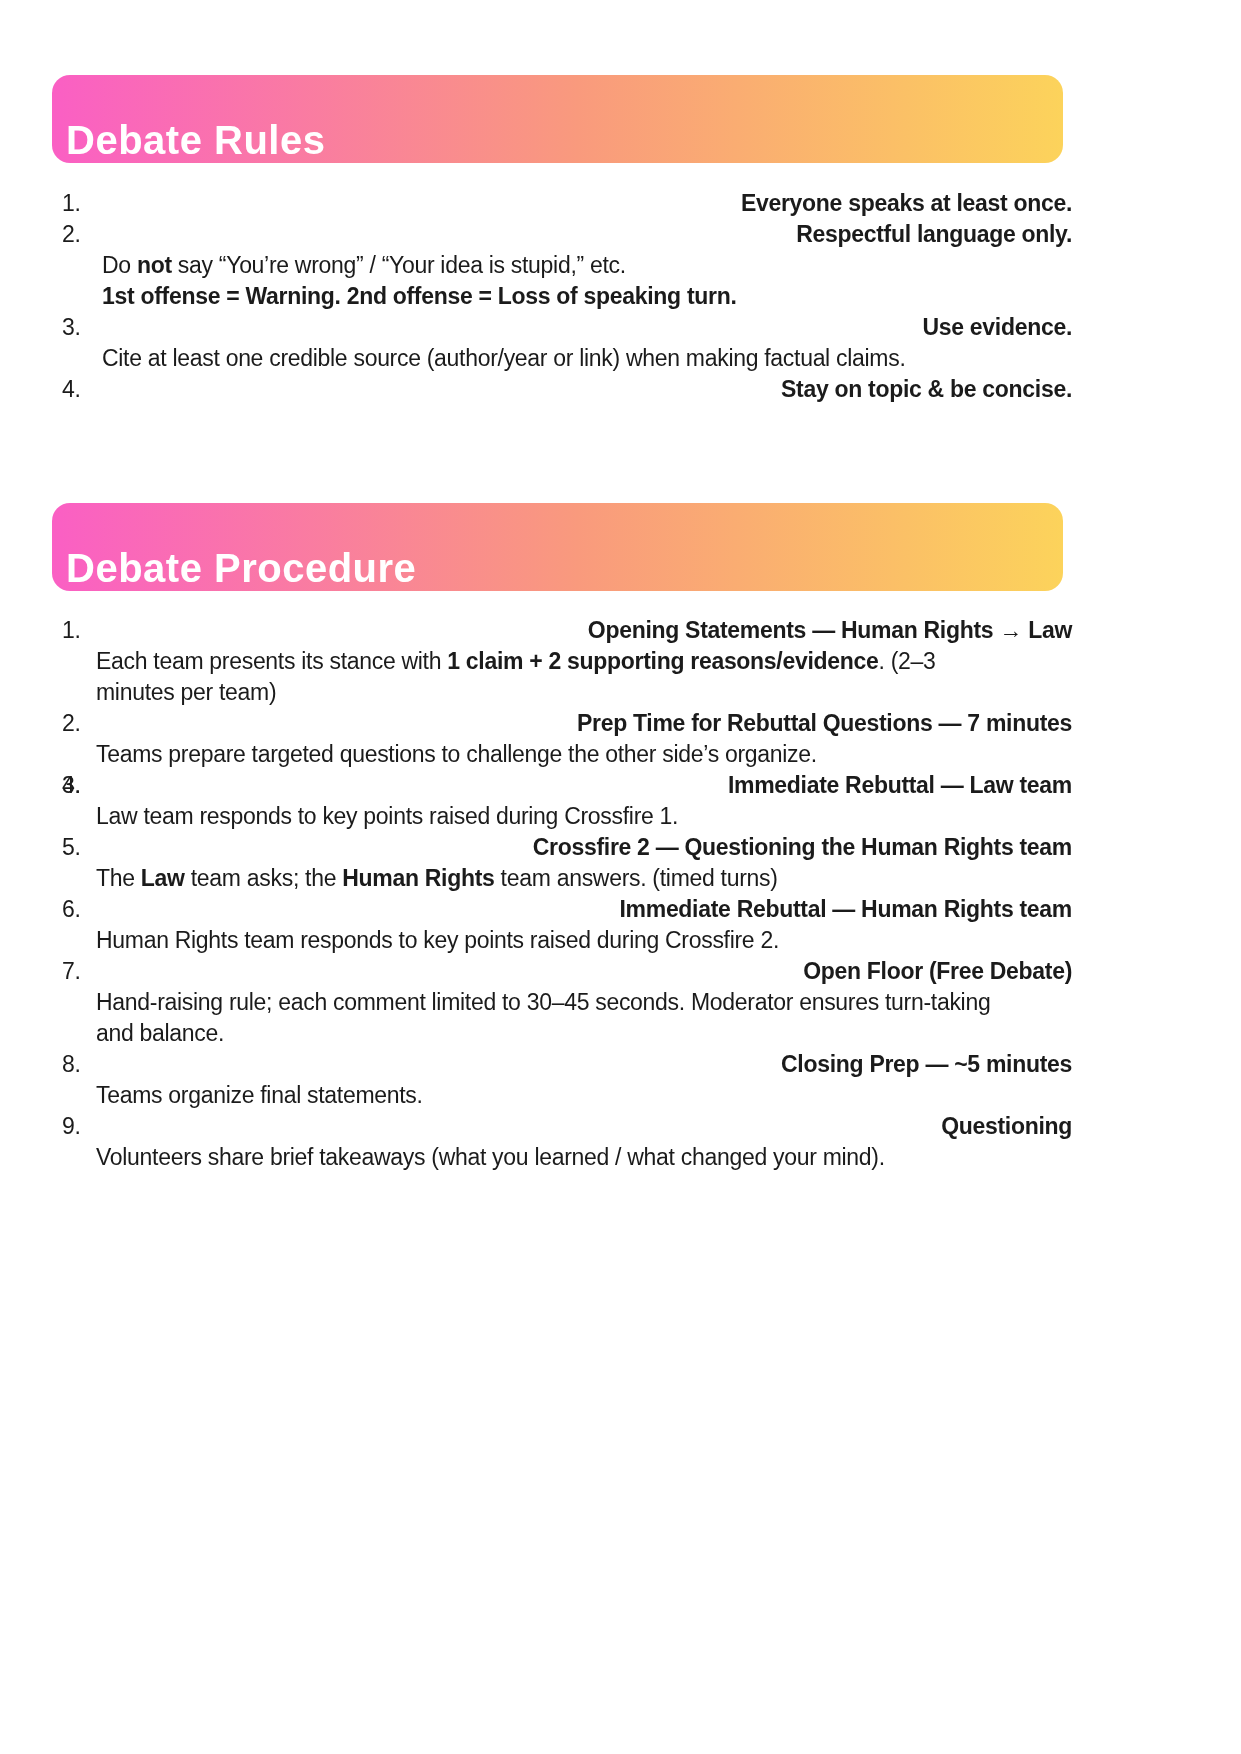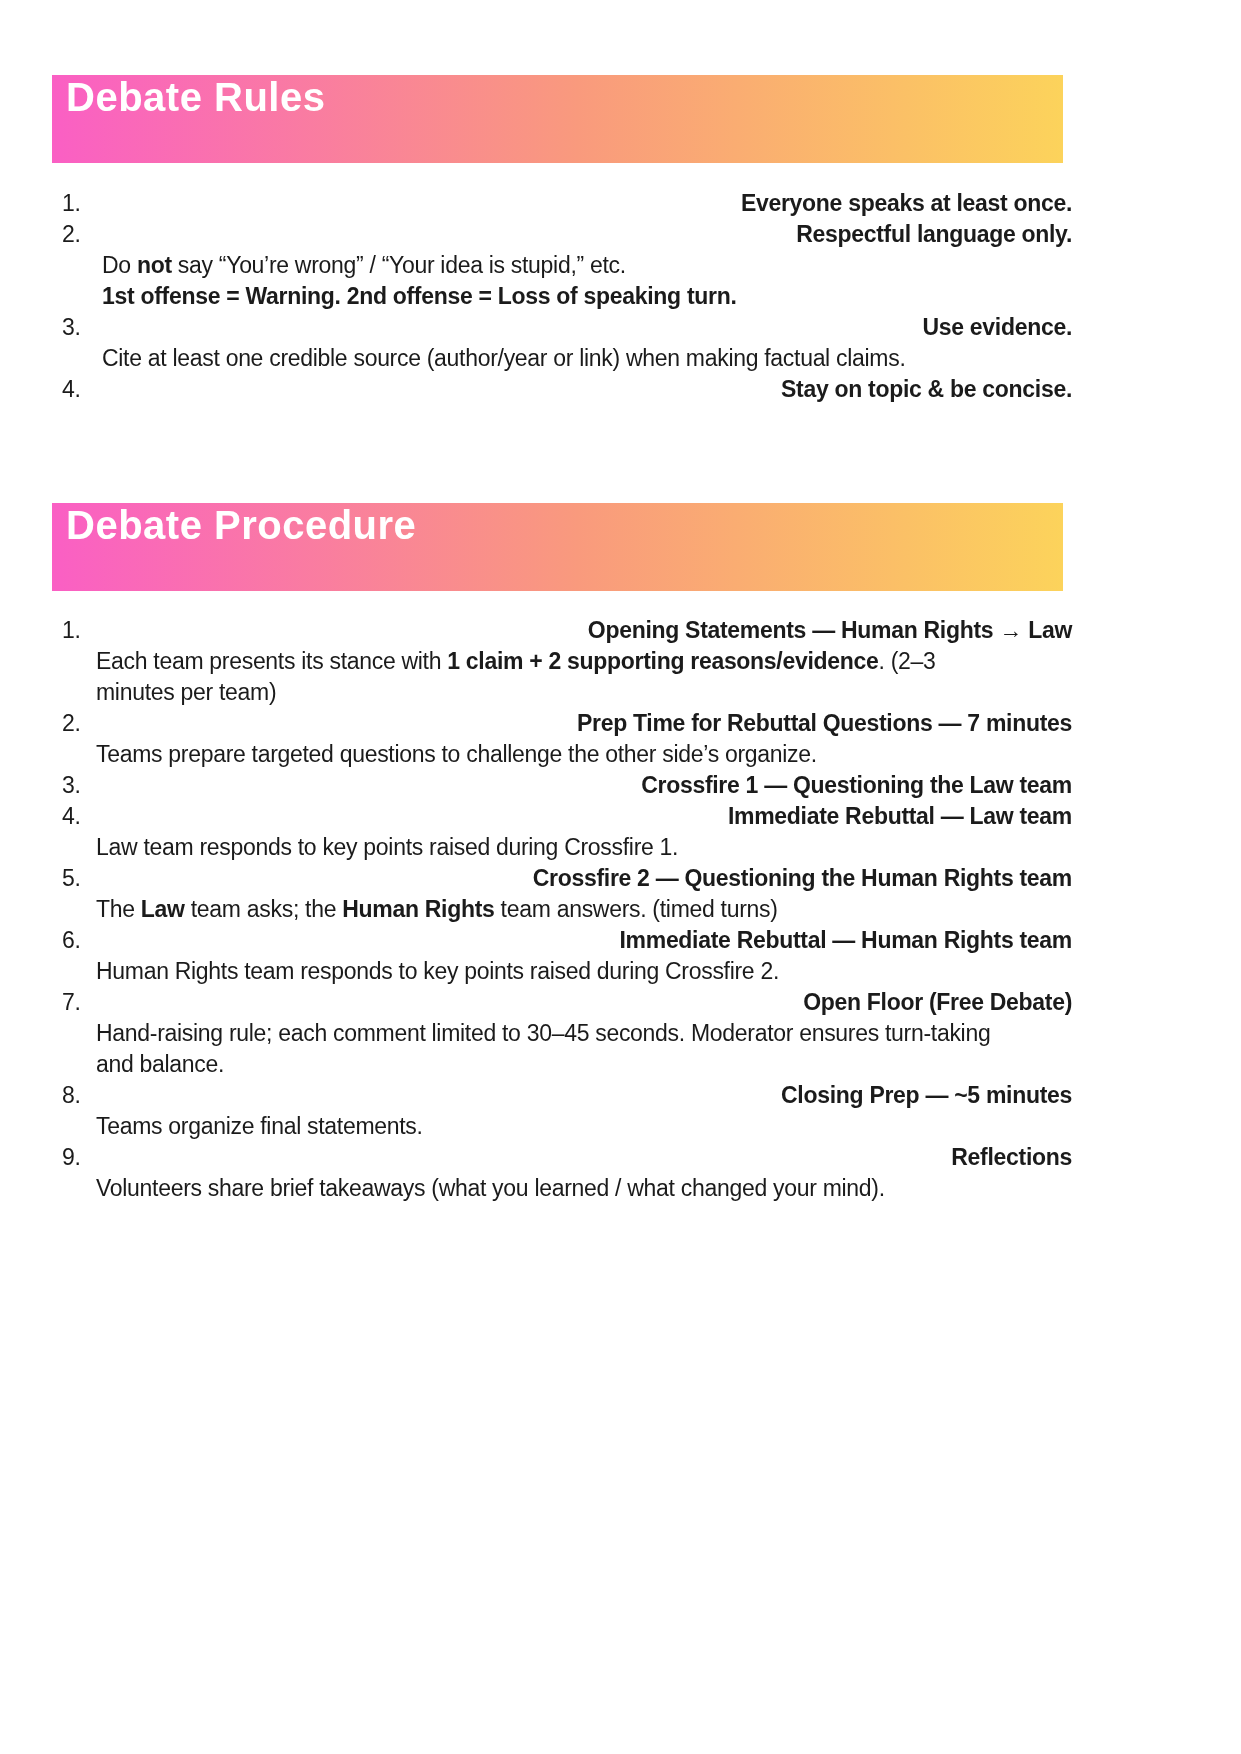--- a/index.html
+++ b/index.html
@@ -11,21 +11,22 @@
     overflow: hidden;
     font-family: "Liberation Sans", sans-serif;
     color: #1b1b1b;
   }
   .banner {
     margin-left: 52px;
     width: 1011px;
     height: 88px;
     background: linear-gradient(90deg, #fa5fc4 0%, #f99a7d 52%, #fcd35b 100%);
     display: flex;
-    align-items: flex-start;
+    align-items: flex-end;
+    border-radius: 18px;
   }
   .banner-title {
     color: #ffffff;
     font-size: 40px;
     font-weight: 700;
     padding-left: 14px;
     letter-spacing: 0.5px;
   }
   .sec-rules .banner { margin-top: 75px; }
   .sec-procedure .banner { margin-top: 98px; }
@@ -88,21 +89,20 @@
           <div class="line"><span>Each team presents its stance with </span><span class="b">1 claim + 2 supporting reasons/evidence</span><span>. (2–3</span></div>
           <div class="line"><span>minutes per team)</span></div>
         </div>
         <div class="item">
           <span class="num">2.</span>
           <div class="heading">Prep Time for Rebuttal Questions — 7 minutes</div>
           <div class="line"><span>Teams prepare targeted questions to challenge the other side’s organize.</span></div>
         </div>
         <div class="item">
           <span class="num">3.</span>
-          <div class="heading">Crossfire 1 — Questioning the Law team</div>
         </div>
         <div class="item">
           <span class="num">4.</span>
           <div class="heading">Immediate Rebuttal — Law team</div>
           <div class="line"><span>Law team responds to key points raised during Crossfire 1.</span></div>
         </div>
         <div class="item">
           <span class="num">5.</span>
           <div class="heading">Crossfire 2 — Questioning the Human Rights team</div>
           <div class="line"><span>The </span><span class="b">Law</span><span> team asks; the </span><span class="b">Human Rights</span><span> team answers. (timed turns)</span></div>
@@ -118,19 +118,19 @@
           <div class="line"><span>Hand-raising rule; each comment limited to 30–45 seconds. Moderator ensures turn-taking</span></div>
           <div class="line"><span>and balance.</span></div>
         </div>
         <div class="item">
           <span class="num">8.</span>
           <div class="heading">Closing Prep — ~5 minutes</div>
           <div class="line"><span>Teams organize final statements.</span></div>
         </div>
         <div class="item">
           <span class="num">9.</span>
-          <div class="heading">Reflections</div>
+          <div class="heading">Questioning</div>
           <div class="line"><span>Volunteers share brief takeaways (what you learned / what changed your mind).</span></div>
         </div>
       </div>
   </section>
 
 </div>
 
 </body></html>

